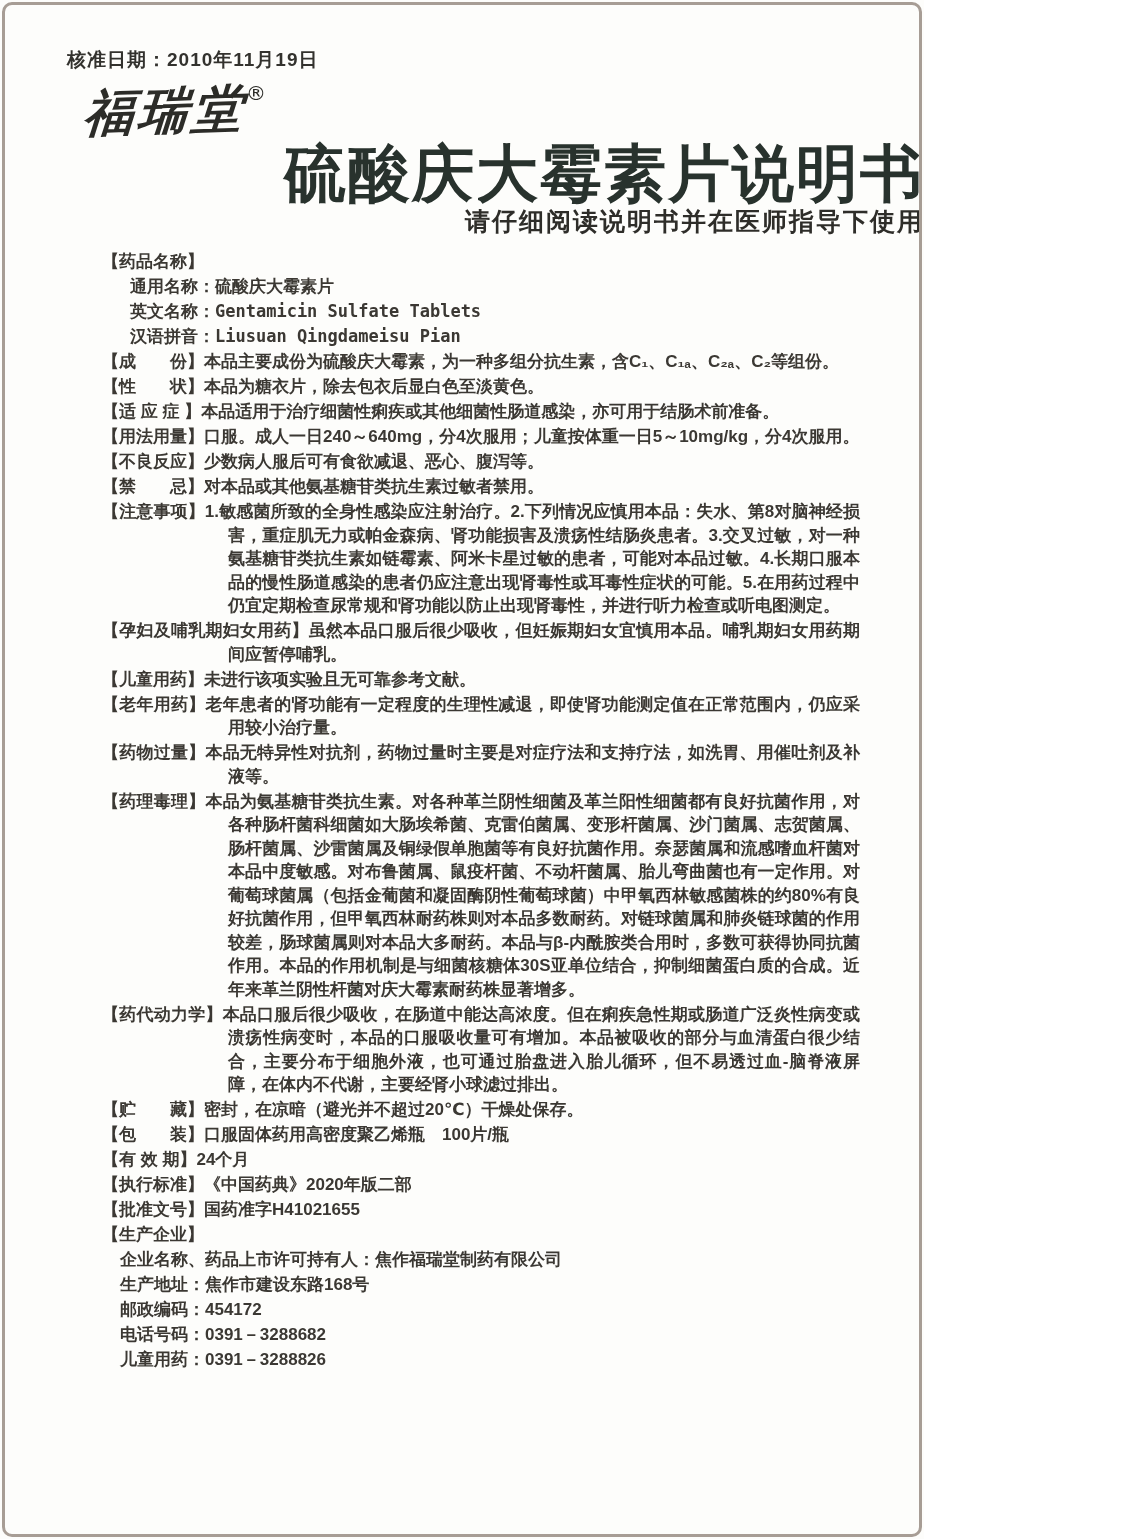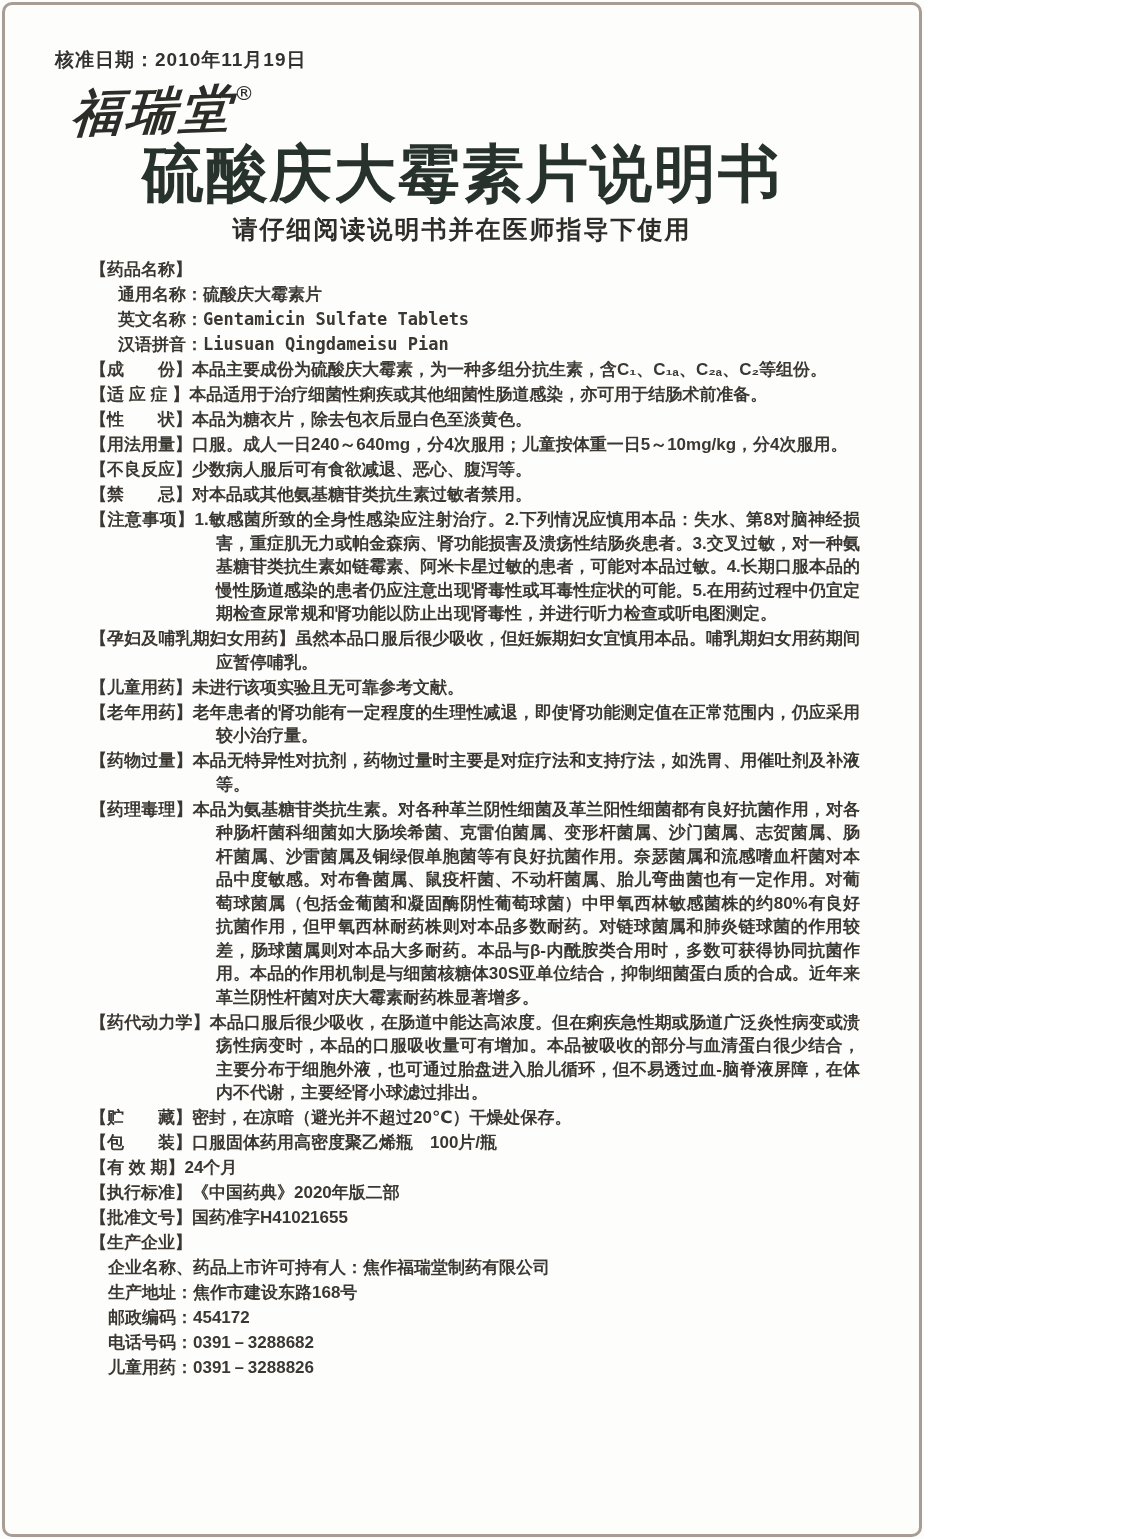--- a/index.html
+++ b/index.html
@@ -15,20 +15,21 @@
     font-family:"Liberation Sans","DejaVu Sans",sans-serif;
     color:var(--body-color);
     position:relative;
     overflow:hidden;
   }
   .page{
     position:absolute;inset:0;
     width:924px;height:1539px;
     background:var(--page-bg);
     box-sizing:border-box;
+    padding-left:12px;
   }
   .frame{
     position:absolute;inset:2px;
     border:3px solid var(--border-color);
     border-radius:10px;
     pointer-events:none;
   }
   
   .dates{
     margin:46px 0 0 55px;
@@ -57,31 +58,30 @@
   .regmark{
     display:inline-block;
     font-size:20px;
     font-weight:normal;
     vertical-align:28px;
     color:#2c2c28;
     font-family:"DejaVu Sans",sans-serif;
   }
   .doc-title{
     margin-top:0px;
-    text-align:center;
+    text-align:right;
     font-size:62px;
     line-height:66px;
     font-weight:900;
     letter-spacing:2px;
     color:var(--title-color);
     font-family:"Liberation Sans","DejaVu Sans",sans-serif;
   }
   .doc-subtitle{
-    margin-top:8px;
-    text-align:center;
+    text-align:right;
     font-size:25px;
     line-height:28px;
     font-weight:bold;
     letter-spacing:2px;
     color:#2e2d29;
   }
   
   .doc-body{
     margin-top:15px;
     padding:0 64px 0 90px;
@@ -130,22 +130,22 @@
 
   <div class="doc-title">硫酸庆大霉素片说明书</div>
   <div class="doc-subtitle">请仔细阅读说明书并在医师指导下使用</div>
 
   <div class="doc-body" id="doc-body">
       <div class="label-only"><span>【药品名称】</span></div>
       <div class="sub"><span>通用名称：</span><span>硫酸庆大霉素片</span></div>
       <div class="sub"><span>英文名称：</span><span class="mono">Gentamicin Sulfate Tablets</span></div>
       <div class="sub"><span>汉语拼音：</span><span class="mono">Liusuan Qingdameisu Pian</span></div>
       <div class="entry"><span>【成　　份】</span><span>本品主要成份为硫酸庆大霉素，为一种多组分抗生素，含C₁、C₁ₐ、C₂ₐ、C₂等组份。</span></div>
+      <div class="entry"><span>【性　　状】</span><span>本品为糖衣片，除去包衣后显白色至淡黄色。</span></div>
       <div class="entry"><span>【适 应 症 】</span><span>本品适用于治疗细菌性痢疾或其他细菌性肠道感染，亦可用于结肠术前准备。</span></div>
-      <div class="entry"><span>【性　　状】</span><span>本品为糖衣片，除去包衣后显白色至淡黄色。</span></div>
       <div class="entry"><span>【用法用量】</span><span>口服。成人一日240～640mg，分4次服用；儿童按体重一日5～10mg/kg，分4次服用。</span></div>
       <div class="entry"><span>【不良反应】</span><span>少数病人服后可有食欲减退、恶心、腹泻等。</span></div>
       <div class="entry"><span>【禁　　忌】</span><span>对本品或其他氨基糖苷类抗生素过敏者禁用。</span></div>
       <div class="entry"><span>【注意事项】</span><span>1.敏感菌所致的全身性感染应注射治疗。2.下列情况应慎用本品：失水、第8对脑神经损害，重症肌无力或帕金森病、肾功能损害及溃疡性结肠炎患者。3.交叉过敏，对一种氨基糖苷类抗生素如链霉素、阿米卡星过敏的患者，可能对本品过敏。4.长期口服本品的慢性肠道感染的患者仍应注意出现肾毒性或耳毒性症状的可能。5.在用药过程中仍宜定期检查尿常规和肾功能以防止出现肾毒性，并进行听力检查或听电图测定。</span></div>
       <div class="entry"><span>【孕妇及哺乳期妇女用药】</span><span>虽然本品口服后很少吸收，但妊娠期妇女宜慎用本品。哺乳期妇女用药期间应暂停哺乳。</span></div>
       <div class="entry"><span>【儿童用药】</span><span>未进行该项实验且无可靠参考文献。</span></div>
       <div class="entry"><span>【老年用药】</span><span>老年患者的肾功能有一定程度的生理性减退，即使肾功能测定值在正常范围内，仍应采用较小治疗量。</span></div>
       <div class="entry"><span>【药物过量】</span><span>本品无特异性对抗剂，药物过量时主要是对症疗法和支持疗法，如洗胃、用催吐剂及补液等。</span></div>
       <div class="entry"><span>【药理毒理】</span><span>本品为氨基糖苷类抗生素。对各种革兰阴性细菌及革兰阳性细菌都有良好抗菌作用，对各种肠杆菌科细菌如大肠埃希菌、克雷伯菌属、变形杆菌属、沙门菌属、志贺菌属、肠杆菌属、沙雷菌属及铜绿假单胞菌等有良好抗菌作用。奈瑟菌属和流感嗜血杆菌对本品中度敏感。对布鲁菌属、鼠疫杆菌、不动杆菌属、胎儿弯曲菌也有一定作用。对葡萄球菌属（包括金葡菌和凝固酶阴性葡萄球菌）中甲氧西林敏感菌株的约80%有良好抗菌作用，但甲氧西林耐药株则对本品多数耐药。对链球菌属和肺炎链球菌的作用较差，肠球菌属则对本品大多耐药。本品与β-内酰胺类合用时，多数可获得协同抗菌作用。本品的作用机制是与细菌核糖体30S亚单位结合，抑制细菌蛋白质的合成。近年来革兰阴性杆菌对庆大霉素耐药株显著增多。</span></div>
       <div class="entry"><span>【药代动力学】</span><span>本品口服后很少吸收，在肠道中能达高浓度。但在痢疾急性期或肠道广泛炎性病变或溃疡性病变时，本品的口服吸收量可有增加。本品被吸收的部分与血清蛋白很少结合，主要分布于细胞外液，也可通过胎盘进入胎儿循环，但不易透过血-脑脊液屏障，在体内不代谢，主要经肾小球滤过排出。</span></div>

